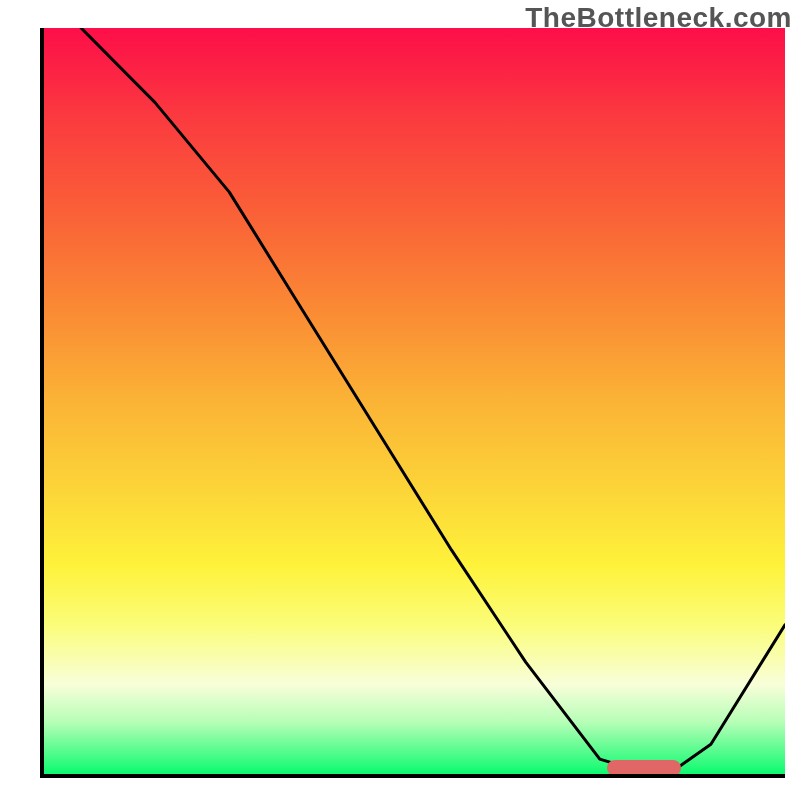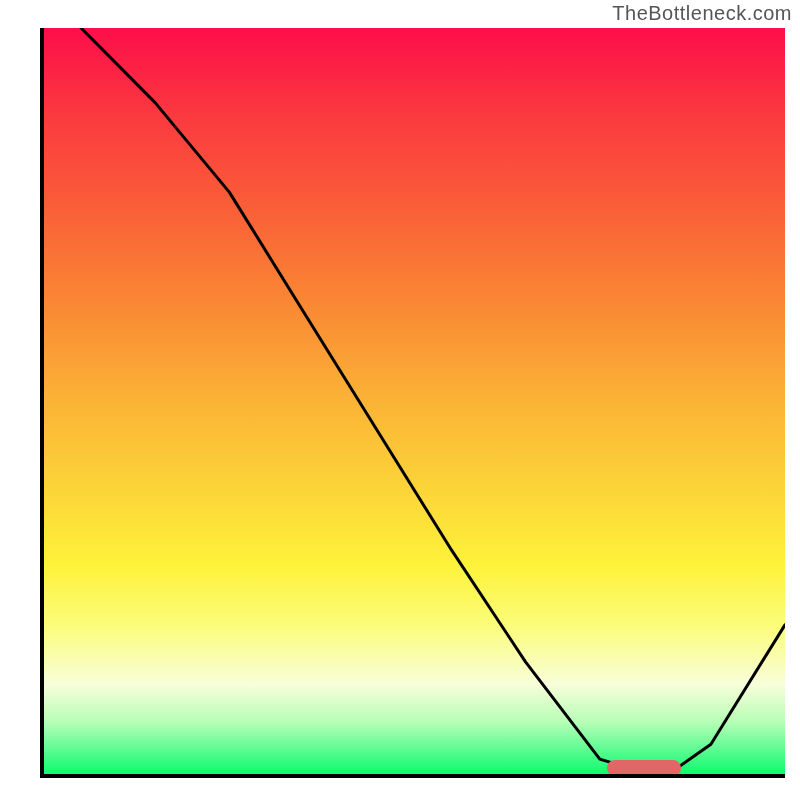--- a/index.html
+++ b/index.html
@@ -14,22 +14,22 @@
   .wrap {
     position: relative;
     width: 800px;
     height: 800px;
   }
   .watermark {
     position: absolute;
     top: 2px;
     right: 8px;
     color: #555;
-    font-size: 20px;
-    font-weight: 400;
+    font-size: 28px;
+    font-weight: 700;
     letter-spacing: 0.5px;
   }
   .plot-outer {
     position: absolute;
     left: 40px;
     top: 28px;
     width: 745px;
     height: 750px;
     border-left: 4px solid #000;
     border-bottom: 4px solid #000;

